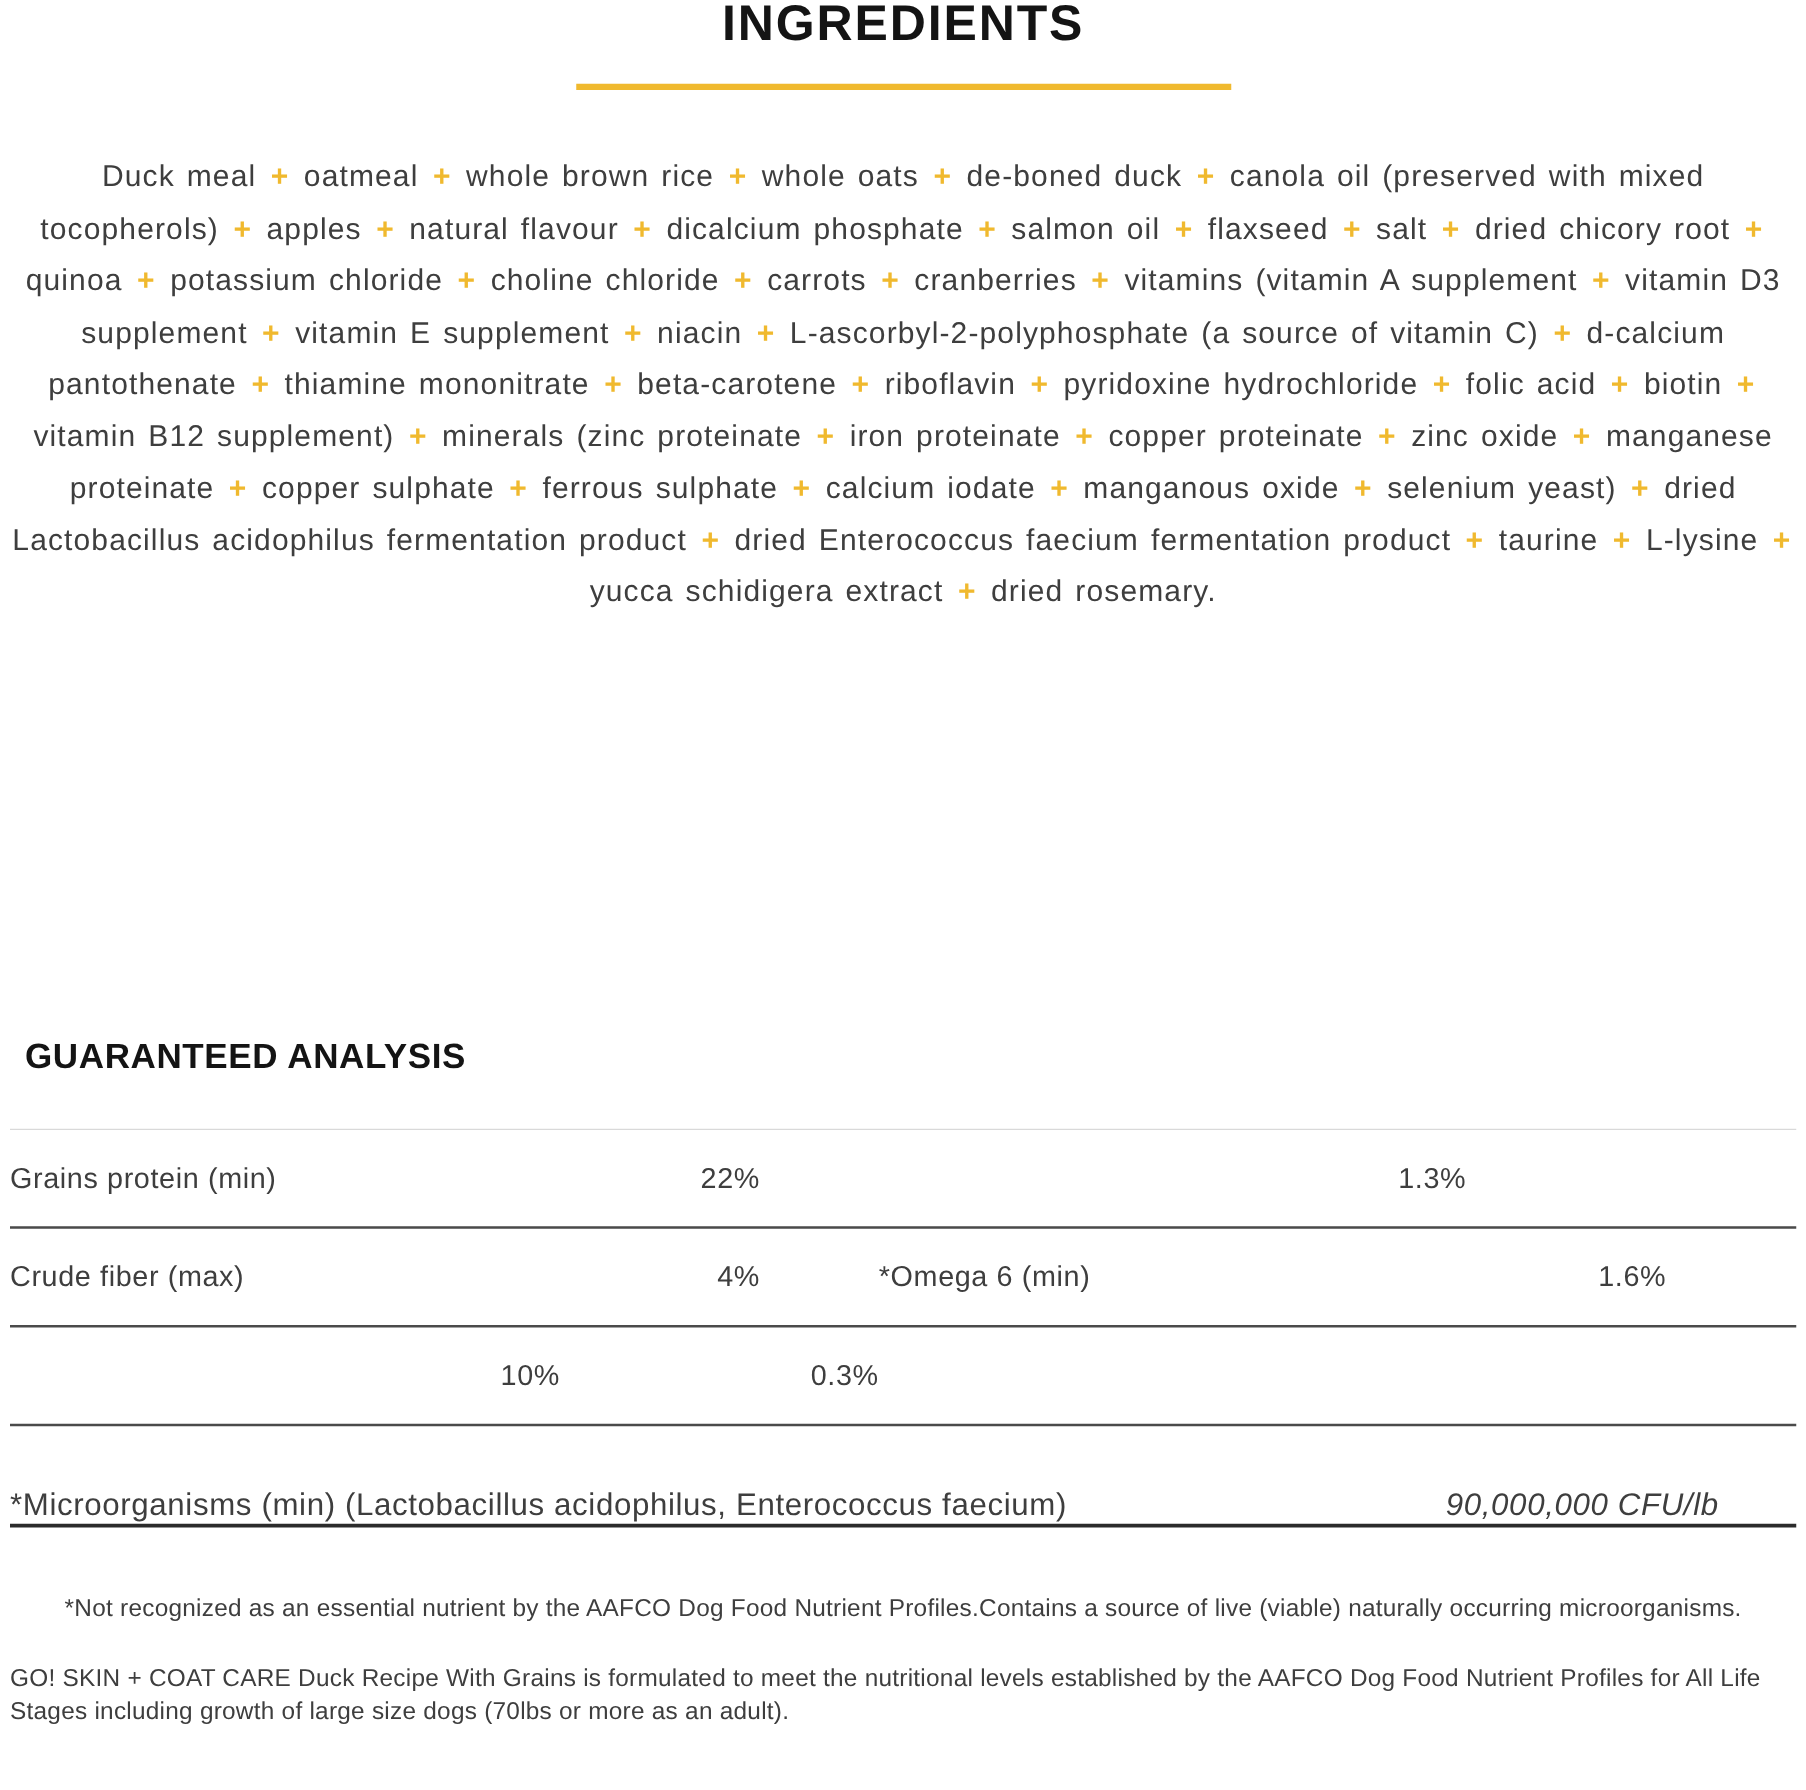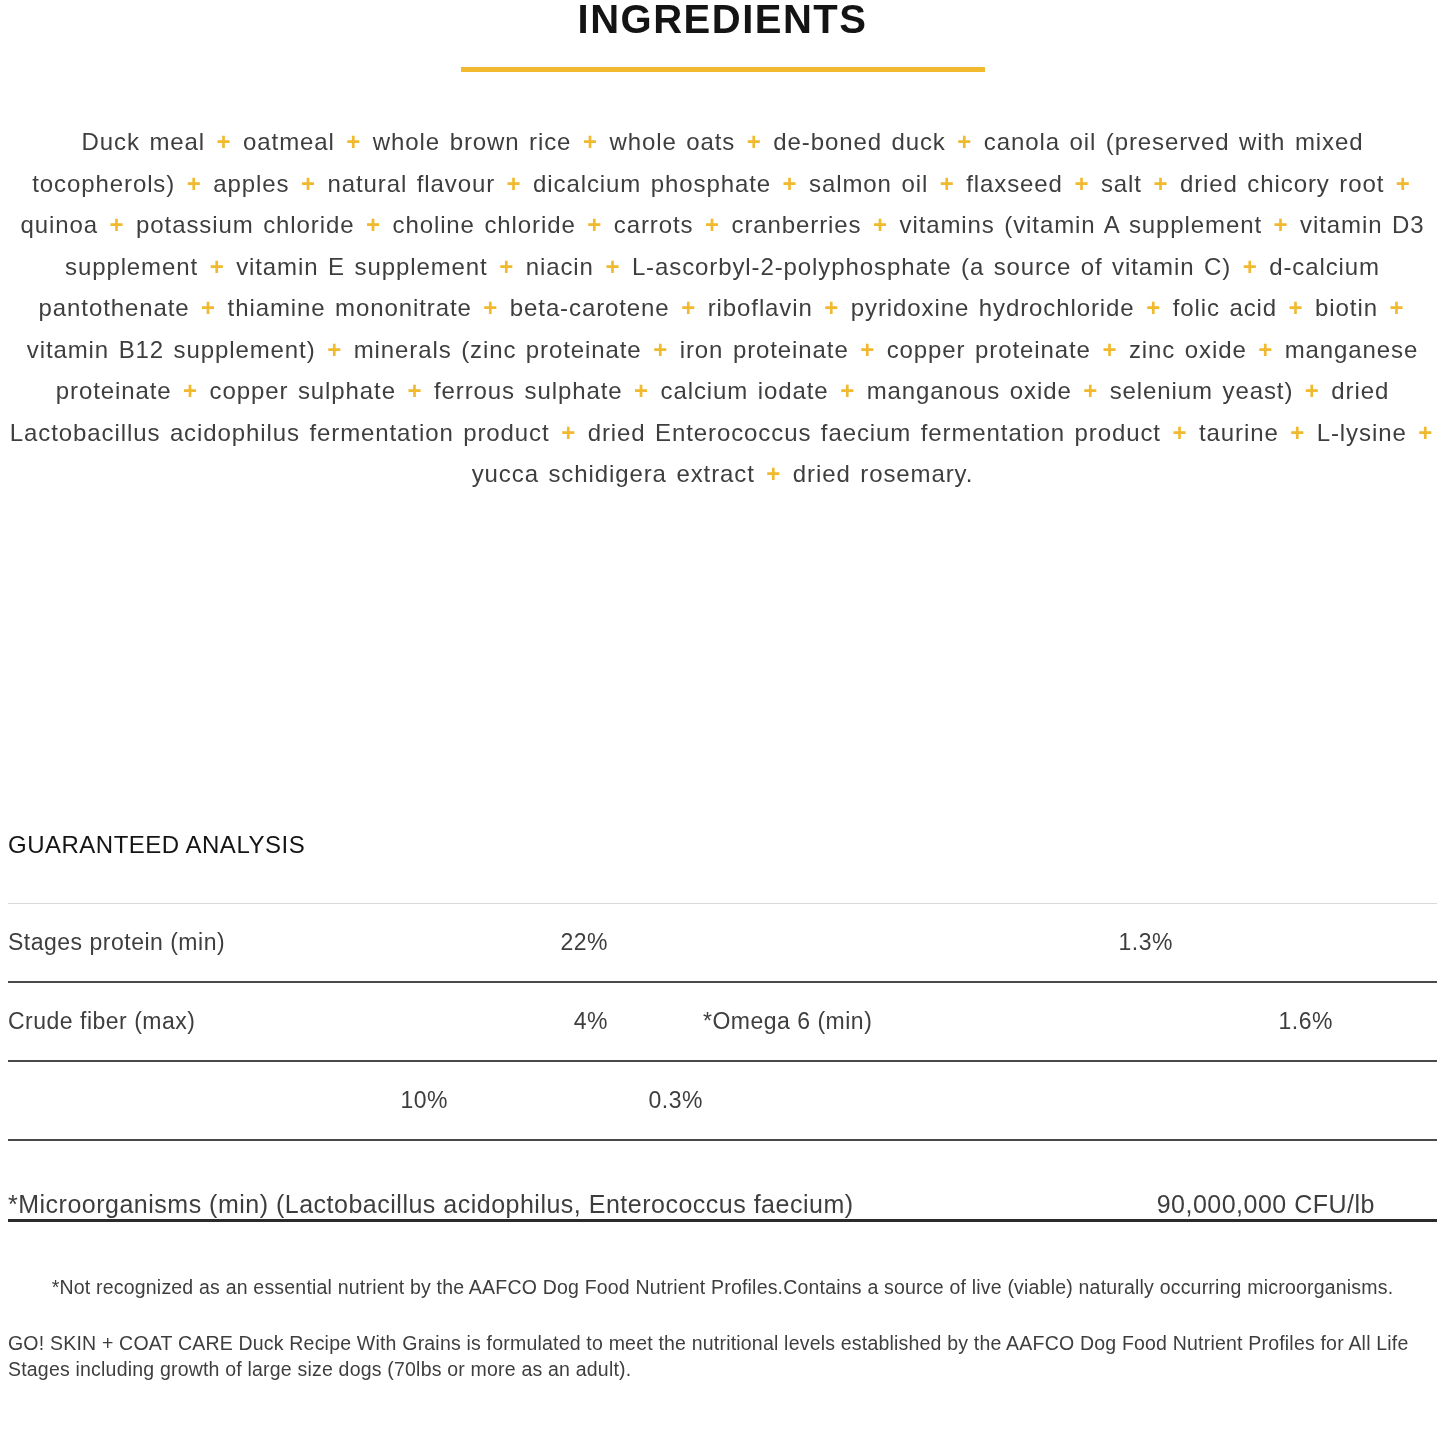--- a/index.html
+++ b/index.html
@@ -33,22 +33,22 @@
     color:var(--body-text,#3E3E3E);
   }
   .ing-para .plus{
     color:var(--accent,#F0B92E);
     font-weight:bold;
     padding:0 2px;
   }
 
   
   .ga-title{
-    margin:330px 0 0 0;
-    font-size:24px;line-height:40px;font-weight:normal;
+    margin:330px 0 0 12px;
+    font-size:28px;line-height:40px;font-weight:bold;
     letter-spacing:0.5px;
     color:var(--heading,#141414);
   }
   .ga-table{
     margin-top:38px;
     border-top:1px solid var(--rule-light,#D9D9D9);
   }
   .ga-row{
     display:grid;
     grid-template-columns:440px 160px 95px 470px 160px 1fr;
@@ -64,20 +64,21 @@
   .ga-full-row{
     display:flex;align-items:flex-end;
     height:78px;
     border-bottom:3px solid var(--rule-heavy,#2B2B2B);
     font-size:25px;letter-spacing:0.5px;
     color:var(--body-text,#3E3E3E);
   }
   .ga-full-row .ga-full-value{
     margin-left:auto;
     padding-right:62px;
+    font-style:italic;
   }
 
   
   .footnote{
     margin-top:52px;
     text-align:center;
     font-size:19.5px;line-height:26px;
     letter-spacing:0.2px;
     color:var(--body-text,#3E3E3E);
   }
@@ -98,21 +99,21 @@
 
   <div class="gold-rule"></div>
 
   <p class="ing-para"><span class="ing">Duck meal</span> <span class="plus">+</span> <span class="ing">oatmeal</span> <span class="plus">+</span> <span class="ing">whole brown rice</span> <span class="plus">+</span> <span class="ing">whole oats</span> <span class="plus">+</span> <span class="ing">de-boned duck</span> <span class="plus">+</span> <span class="ing">canola oil (preserved with mixed tocopherols)</span> <span class="plus">+</span> <span class="ing">apples</span> <span class="plus">+</span> <span class="ing">natural flavour</span> <span class="plus">+</span> <span class="ing">dicalcium phosphate</span> <span class="plus">+</span> <span class="ing">salmon oil</span> <span class="plus">+</span> <span class="ing">flaxseed</span> <span class="plus">+</span> <span class="ing">salt</span> <span class="plus">+</span> <span class="ing">dried chicory root</span> <span class="plus">+</span> <span class="ing">quinoa</span> <span class="plus">+</span> <span class="ing">potassium chloride</span> <span class="plus">+</span> <span class="ing">choline chloride</span> <span class="plus">+</span> <span class="ing">carrots</span> <span class="plus">+</span> <span class="ing">cranberries</span> <span class="plus">+</span> <span class="ing">vitamins (vitamin A supplement</span> <span class="plus">+</span> <span class="ing">vitamin D3 supplement</span> <span class="plus">+</span> <span class="ing">vitamin E supplement</span> <span class="plus">+</span> <span class="ing">niacin</span> <span class="plus">+</span> <span class="ing">L-ascorbyl-2-polyphosphate (a source of vitamin C)</span> <span class="plus">+</span> <span class="ing">d-calcium pantothenate</span> <span class="plus">+</span> <span class="ing">thiamine mononitrate</span> <span class="plus">+</span> <span class="ing">beta-carotene</span> <span class="plus">+</span> <span class="ing">riboflavin</span> <span class="plus">+</span> <span class="ing">pyridoxine hydrochloride</span> <span class="plus">+</span> <span class="ing">folic acid</span> <span class="plus">+</span> <span class="ing">biotin</span> <span class="plus">+</span> <span class="ing">vitamin B12 supplement)</span> <span class="plus">+</span> <span class="ing">minerals (zinc proteinate</span> <span class="plus">+</span> <span class="ing">iron proteinate</span> <span class="plus">+</span> <span class="ing">copper proteinate</span> <span class="plus">+</span> <span class="ing">zinc oxide</span> <span class="plus">+</span> <span class="ing">manganese proteinate</span> <span class="plus">+</span> <span class="ing">copper sulphate</span> <span class="plus">+</span> <span class="ing">ferrous sulphate</span> <span class="plus">+</span> <span class="ing">calcium iodate</span> <span class="plus">+</span> <span class="ing">manganous oxide</span> <span class="plus">+</span> <span class="ing">selenium yeast)</span> <span class="plus">+</span> <span class="ing">dried Lactobacillus acidophilus fermentation product</span> <span class="plus">+</span> <span class="ing">dried Enterococcus faecium fermentation product</span> <span class="plus">+</span> <span class="ing">taurine</span> <span class="plus">+</span> <span class="ing">L-lysine</span> <span class="plus">+</span> <span class="ing">yucca schidigera extract</span> <span class="plus">+</span> <span class="ing">dried rosemary.</span></p>
 
   <h2 class="ga-title">GUARANTEED ANALYSIS</h2>
 
   <div class="ga-table">
     <div>
         <div class="ga-row">
-          <span class="ga-label">Stages protein (min)</span>
+          <span class="ga-label">Grains protein (min)</span>
           <span class="ga-value">22%</span>
           <span class="ga-spacer"></span>
           <span class="ga-value">1.3%</span>
           <span class="ga-spacer"></span>
         </div>
         <div class="ga-row">
           <span class="ga-label">Crude fiber (max)</span>
           <span class="ga-value">4%</span>
           <span class="ga-spacer"></span>
           <span class="ga-label">*Omega 6 (min)</span>

